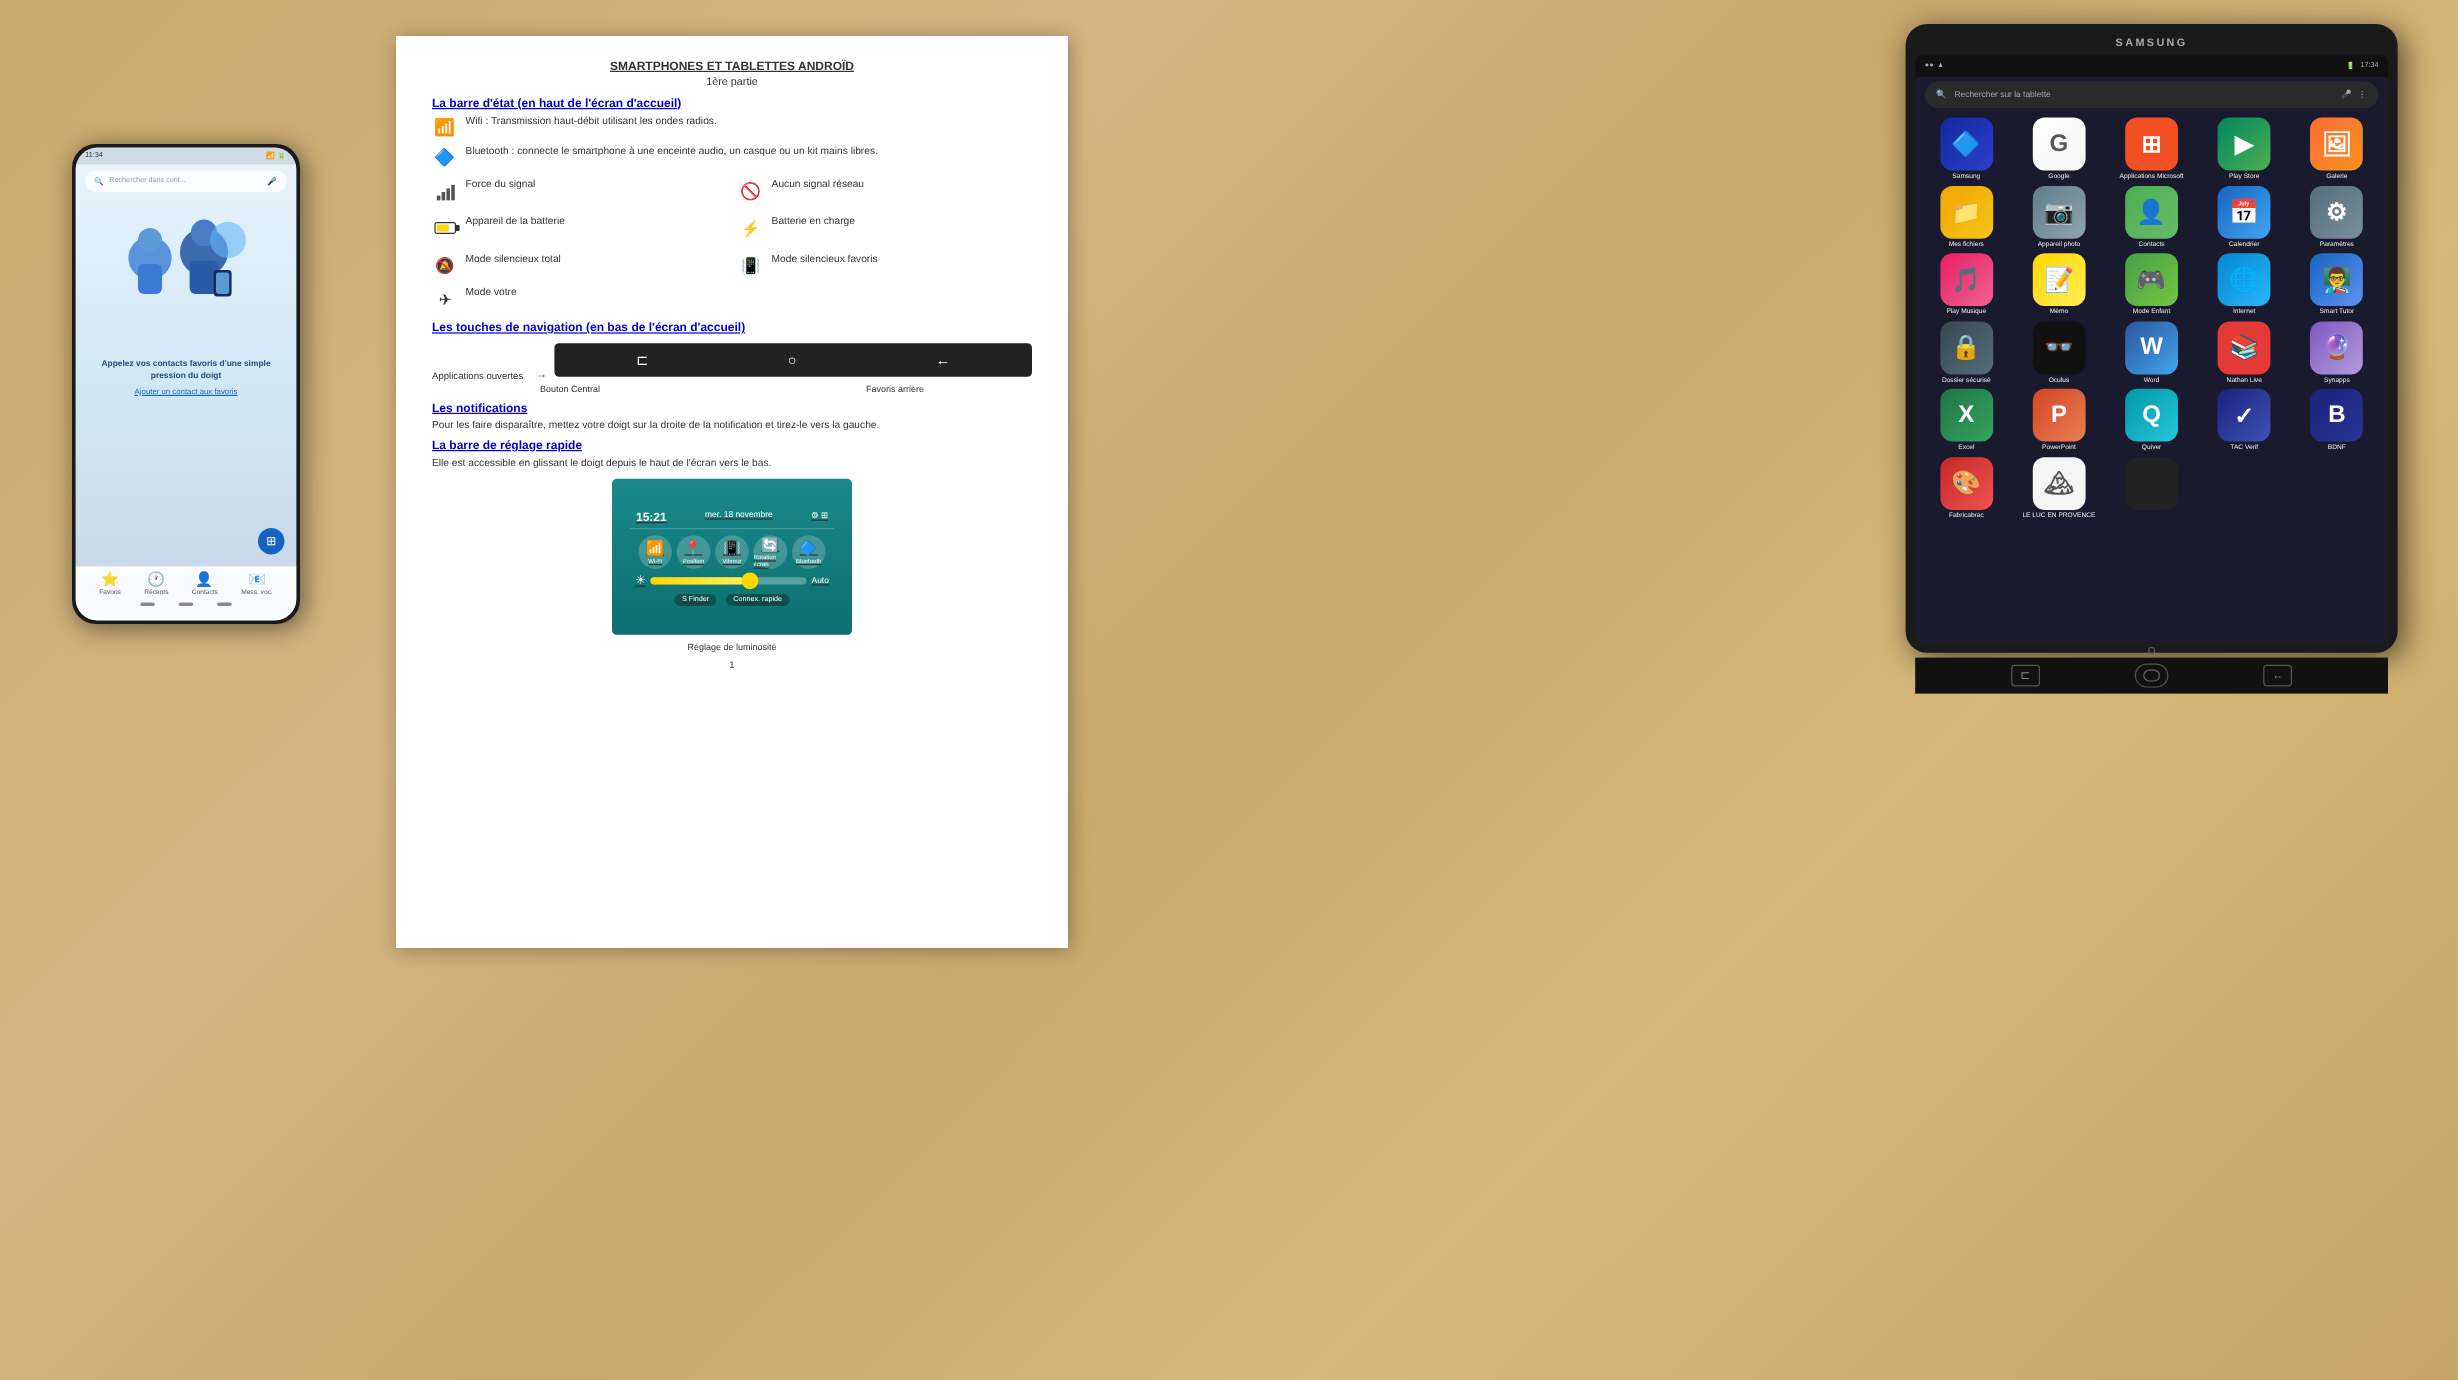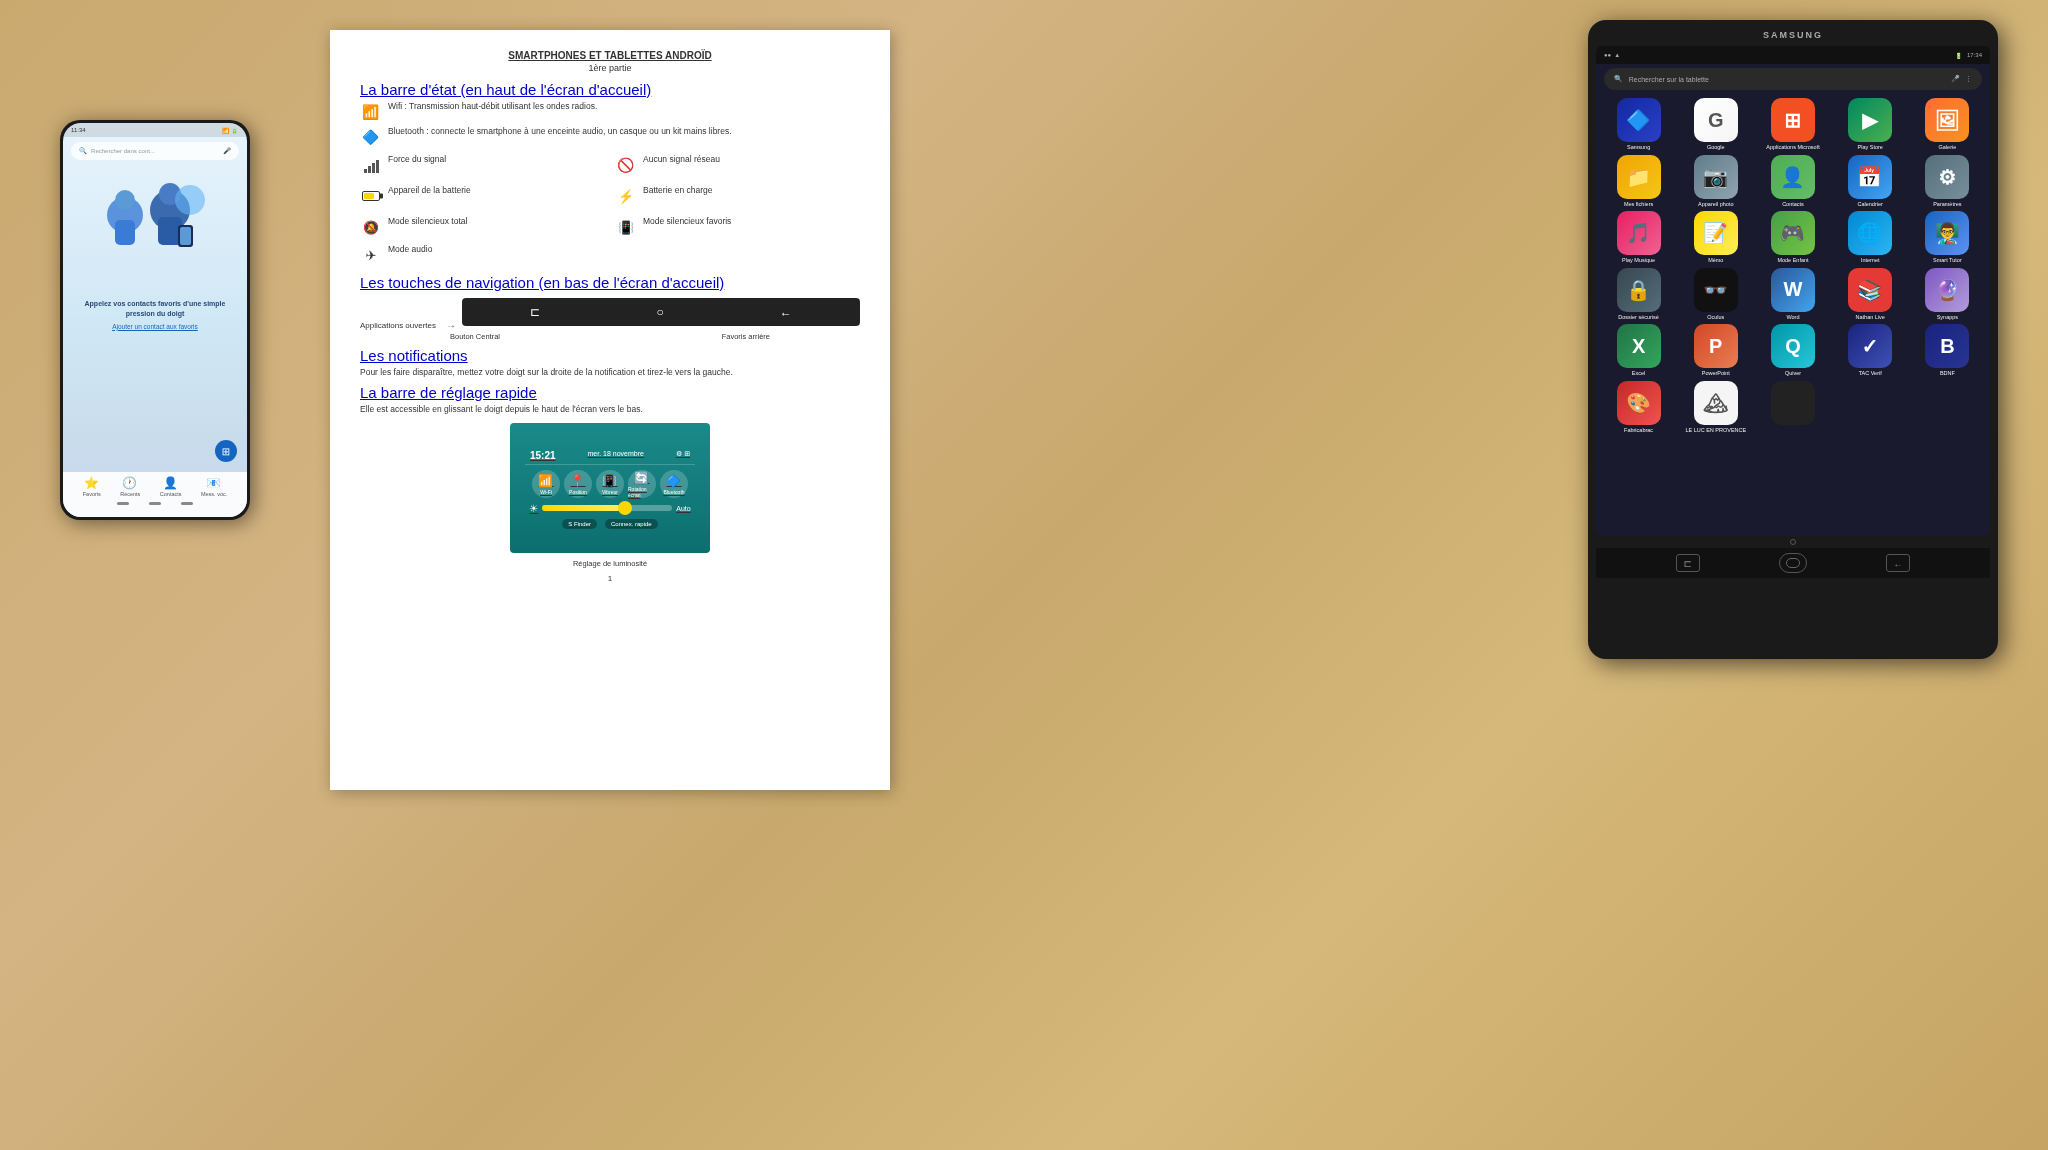--- a/index.html
+++ b/index.html
@@ -44,22 +44,22 @@
 
     .doc-subtitle {
       text-align: center;
       font-size: 9px;
       margin-bottom: 8px;
     }
 
     .doc-section-title {
       color: #0000cc;
       text-decoration: underline;
-      font-weight: normal;
-      font-size: 15px;
+      font-weight: bold;
+      font-size: 10px;
       margin: 6px 0 3px 0;
     }
 
     .doc-row {
       display: flex;
       align-items: flex-start;
       margin: 3px 0;
       gap: 6px;
     }
 
@@ -225,21 +225,21 @@
       background: #888;
       border-radius: 2px;
     }
 
     
     .tablet {
       position: absolute;
       right: 50px;
       top: 20px;
       width: 410px;
-      height: 639px;
+      height: 524px;
     }
 
     .tablet-outer {
       width: 100%;
       height: 100%;
       background: #1a1a1a;
       border-radius: 18px;
       padding: 10px 8px;
       box-shadow: 5px 5px 25px rgba(0,0,0,0.6);
       position: relative;
@@ -576,21 +576,21 @@
     <div class="doc-col">
       <div class="doc-row">
         <div class="doc-icon" style="font-size:13px;">📳</div>
         <div class="doc-text">Mode silencieux favoris</div>
       </div>
     </div>
   </div>
 
   <div class="doc-row" style="margin-top:3px;">
     <div class="doc-icon" style="font-size:13px;">✈</div>
-    <div class="doc-text">Mode audio</div>
+    <div class="doc-text">Mode votre</div>
   </div>
 
   <div class="doc-section-title" style="margin-top:8px;">Les touches de navigation (en bas de l'écran d'accueil)</div>
 
   <div style="display:flex; align-items:flex-end; gap:6px; margin: 2px 0; font-size:8px;">
     <div style="min-width:80px; font-size:8px;">Applications ouvertes</div>
     <div style="display:flex; align-items:center; gap:3px;">
       <div style="color:#555; font-size:10px;">→</div>
     </div>
     <div class="nav-bar-demo" style="flex:1; min-width:160px; height:28px;">

